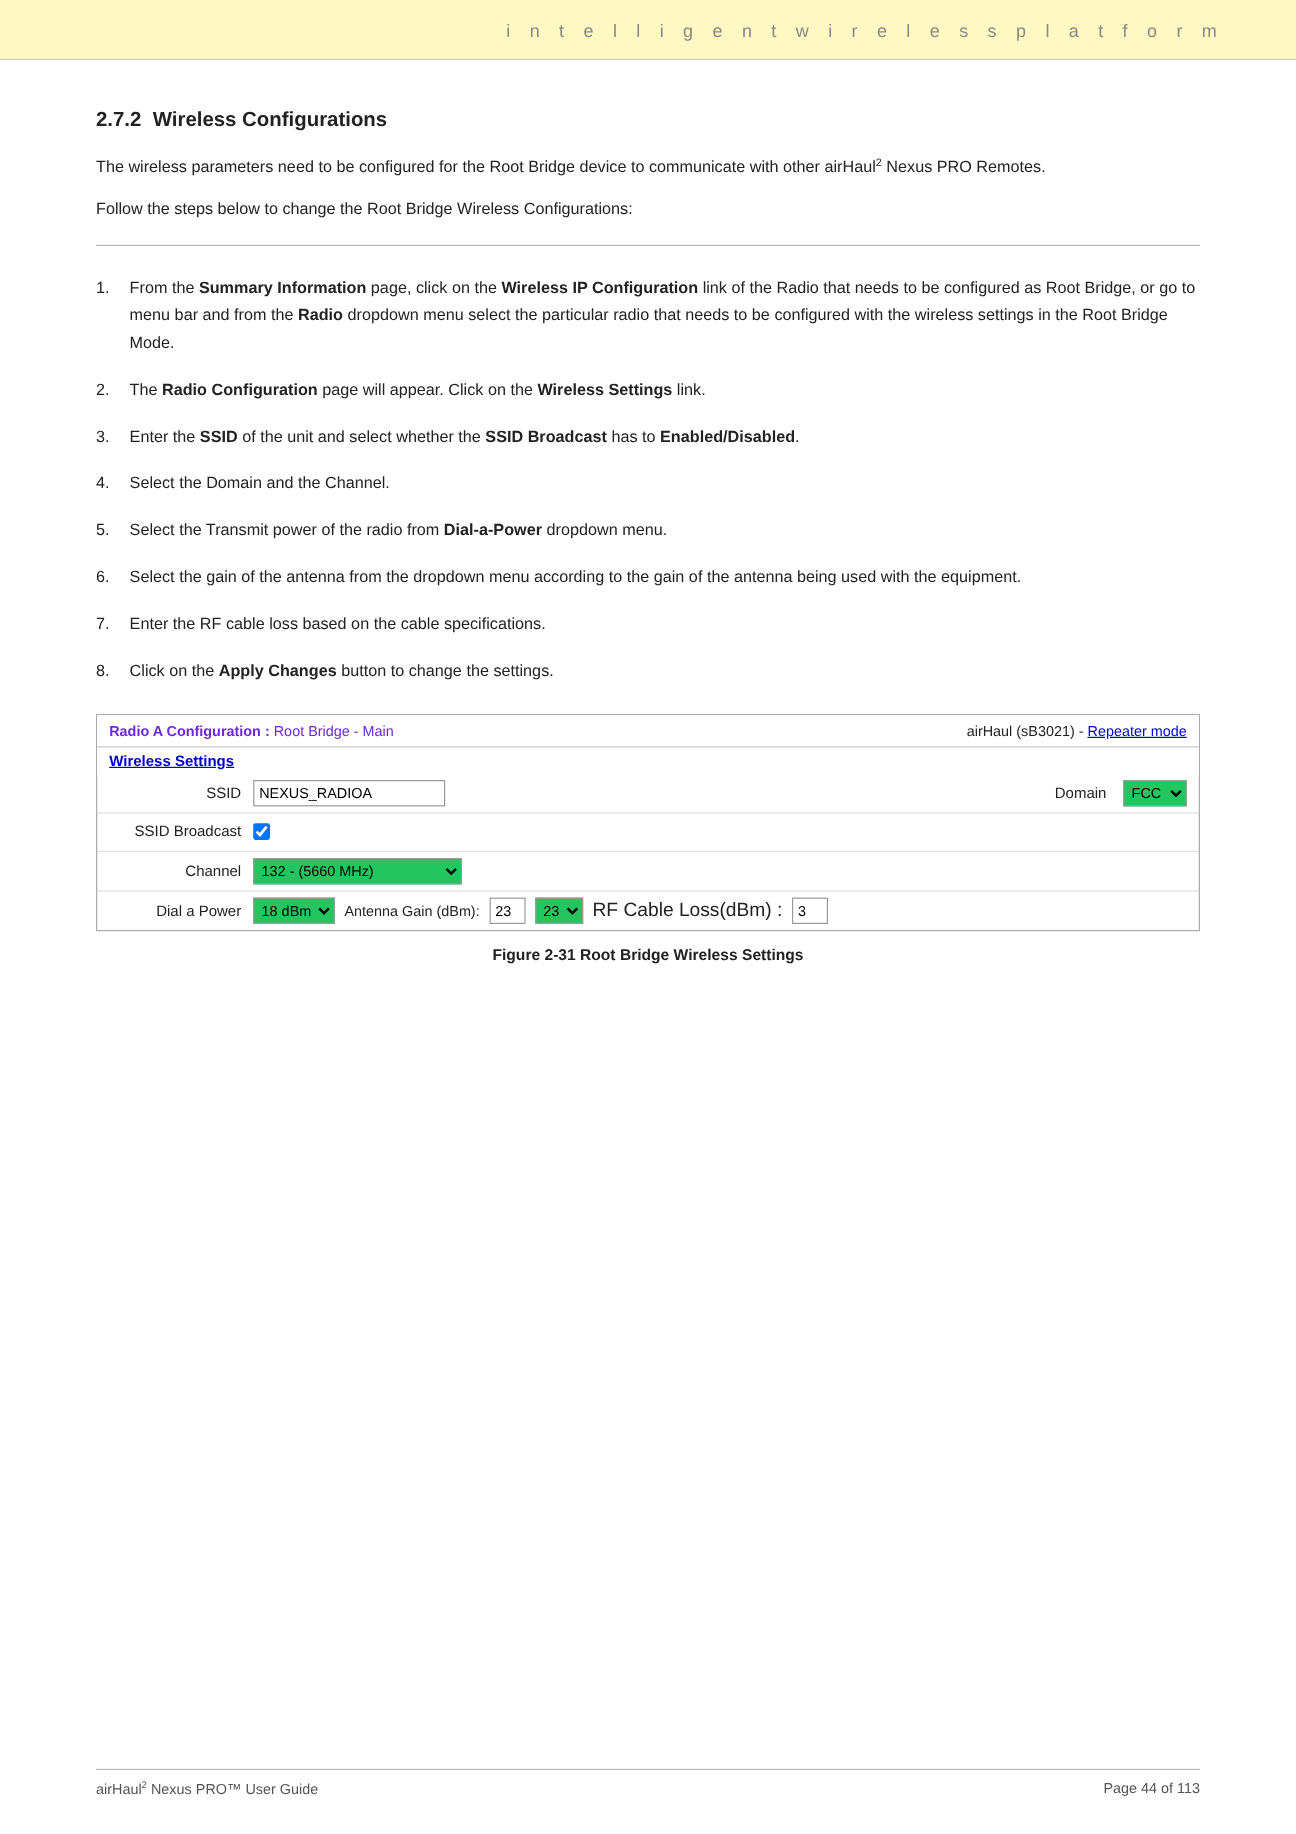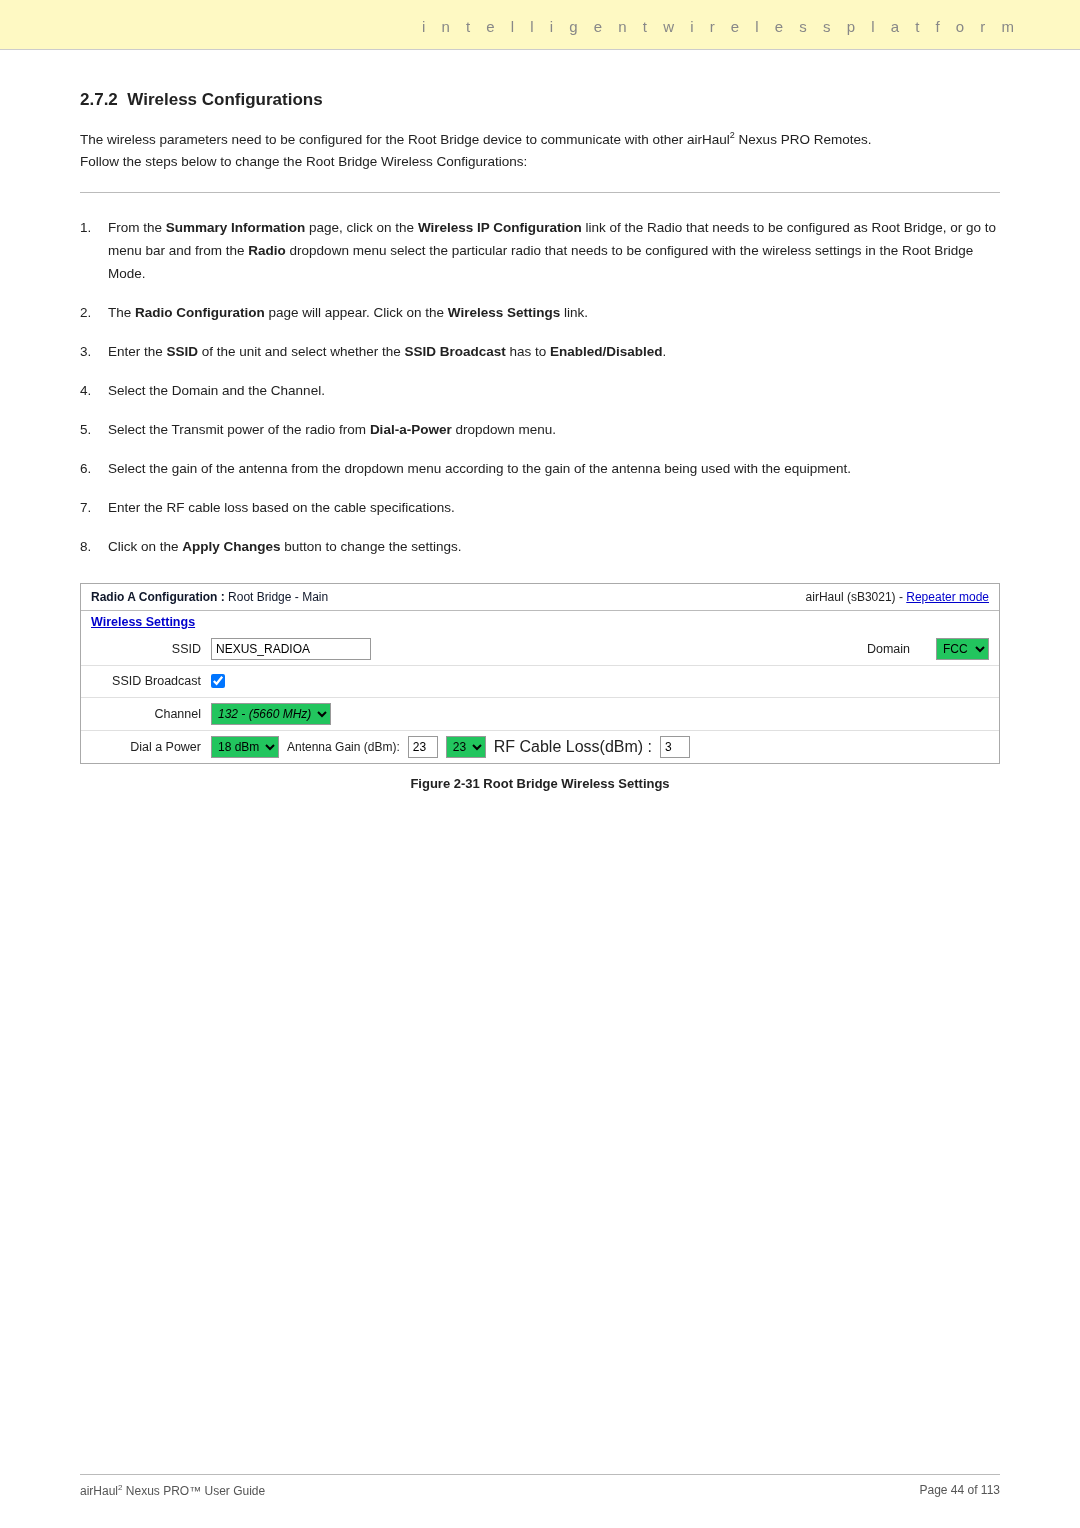--- a/index.html
+++ b/index.html
@@ -42,20 +42,21 @@
       font-size: 17px;
       font-weight: bold;
       color: #222;
       margin-bottom: 18px;
     }
 
     .intro-para {
       font-size: 13.5px;
       line-height: 1.7;
       color: #222;
+      margin-bottom: 12px;
     }
 
     .intro-para sup {
       font-size: 9px;
     }
 
     hr.section-divider {
       border: none;
       border-top: 1px solid #bbb;
       margin: 18px 0 24px 0;
@@ -101,21 +102,21 @@
       display: flex;
       justify-content: space-between;
       align-items: center;
       padding: 6px 10px;
       background: #fff;
       border-bottom: 1px solid #bbb;
     }
 
     .config-header-left {
       font-size: 12px;
-      color: #0f172a;
+      color: #6d28d9;
     }
 
     .config-header-left b {
       font-weight: bold;
     }
 
     .config-header-right {
       font-size: 12px;
       color: #222;
     }
@@ -154,21 +155,21 @@
       width: 120px;
       min-width: 120px;
       font-size: 12.5px;
       color: #222;
       padding-right: 10px;
     }
 
     .config-value {
       display: flex;
       align-items: center;
-      gap: 20px;
+      gap: 8px;
       flex: 1;
     }
 
     input[type="text"].config-input {
       border: 1px solid #999;
       padding: 2px 4px;
       font-size: 12px;
       height: 22px;
       width: 160px;
     }
@@ -390,21 +391,21 @@
     <div class="config-row">
       <span class="config-label">SSID Broadcast</span>
       <div class="config-value">
         <input type="checkbox" class="config-checkbox" checked="" style="">
       </div>
     </div>
 
     <div class="config-row">
       <span class="config-label">Channel</span>
       <div class="config-value">
-        <select class="config-select" style="width:120px;font-style:italic;">
+        <select class="config-select" style="width:174px;">
           <option>132 - (5660 MHz)</option>
           <option>136 - (5680 MHz)</option>
         </select>
       </div>
     </div>
 
     <div class="config-row">
       <span class="config-label">Dial a Power</span>
       <div class="config-value dial-power-row">
         <select class="config-select">

